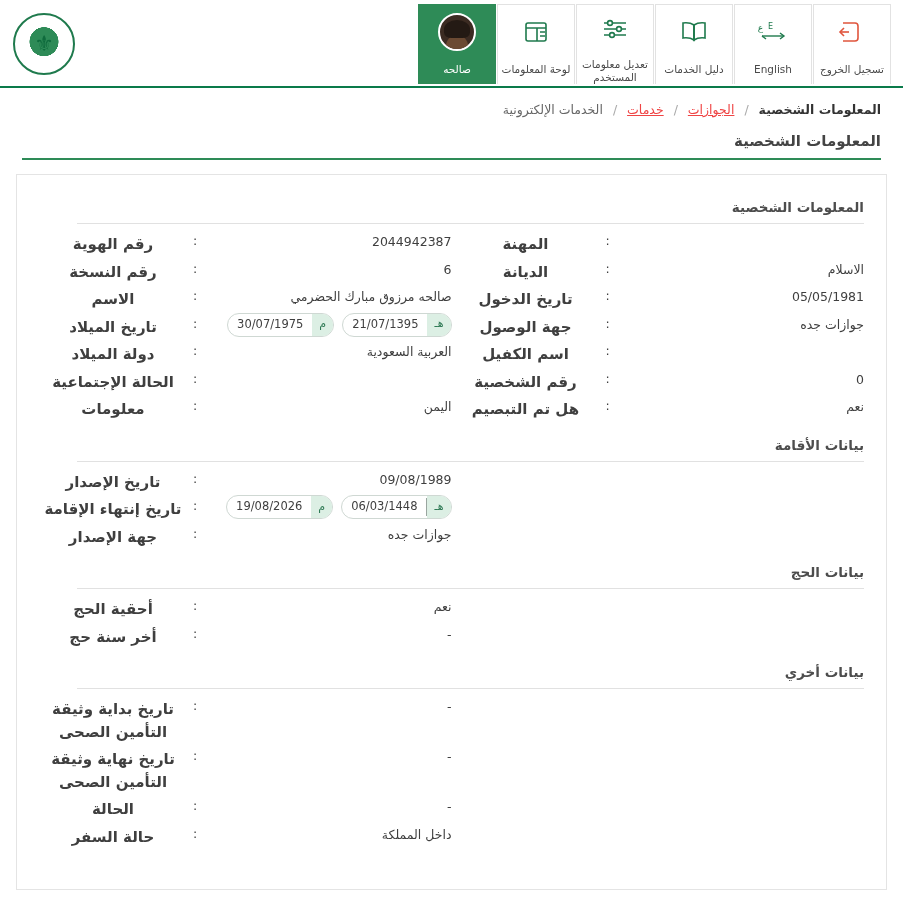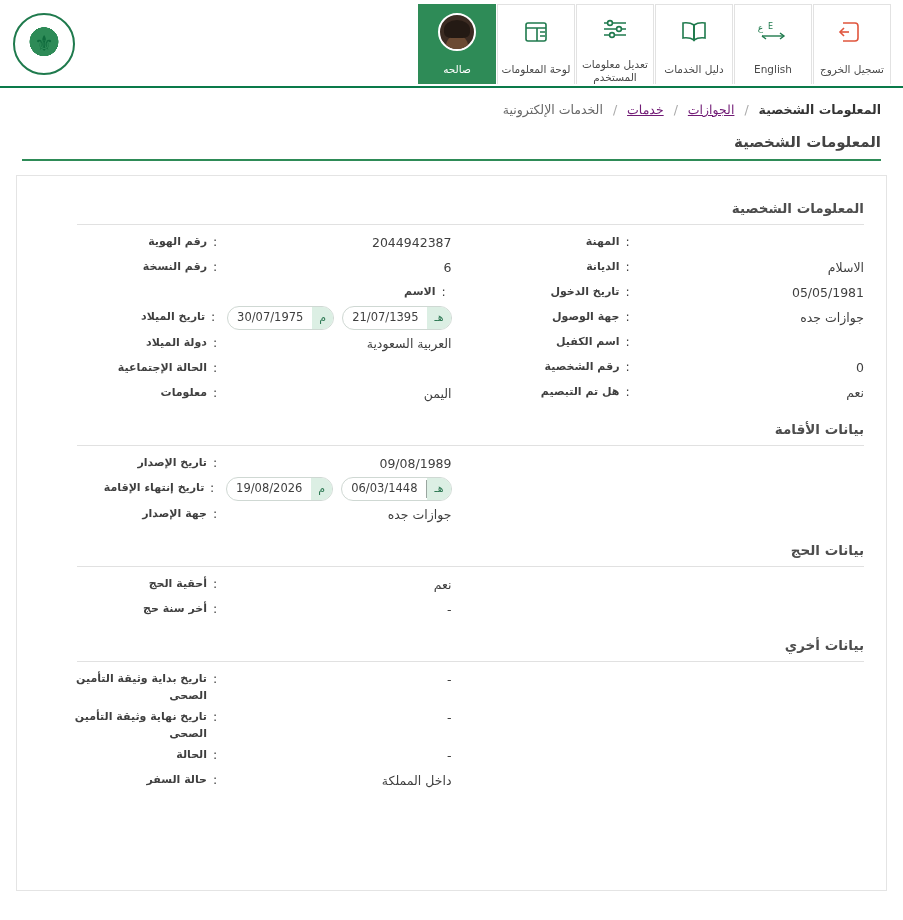--- a/index.html
+++ b/index.html
@@ -116,24 +116,23 @@
 
   
   .breadcrumb {
     padding: 14px 22px 8px 22px;
     text-align: right;
     font-size: 12.5px;
     color: #666;
     direction: rtl;
   }
   .breadcrumb .bc-link {
-    color: #701a75;
+    color: #ef4444;
     text-decoration: underline;
     cursor: pointer;
-    font-family: Liberation Serif, serif;
   }
   .breadcrumb .bc-current {
     color: #333;
     font-weight: bold;
   }
   .breadcrumb .sep {
     color: #aaa;
     margin: 0 6px;
   }
 
@@ -187,28 +186,27 @@
   .field {
     display: flex;
     flex-direction: row;
     align-items: flex-start;
     justify-content: flex-start;
     min-height: 23px;
     margin-bottom: 2px;
   }
   .field .lbl {
     width: 148px;
-    text-align: right;
-    font-size: 11px;
+    text-align: center;
+    font-size: 15px;
     color: #3f3f3f;
     font-weight: bold;
     padding-top: 3px;
     white-space: normal;
     line-height: 1.5;
-    margin-left: 20px;
   }
   .field .colon {
     width: 16px;
     text-align: center;
     font-size: 12.5px;
     color: #3f3f3f;
     padding-top: 3px;
   }
   .field .val {
     flex: 1;
@@ -401,20 +399,21 @@
           <span class="val">2044942387</span>
           <span class="colon">:</span>
           <span class="lbl">رقم الهوية</span>
         </div>
         <div class="field">
           <span class="val">6</span>
           <span class="colon">:</span>
           <span class="lbl">رقم النسخة</span>
         </div>
         <div class="field">
+          <span class="val">صالحه مرزوق مبارك الحضرمي</span>
           <span class="colon">:</span>
           <span class="lbl">الاسم</span>
         </div>
         <div class="field">
           <span class="val dual">
             <span class="date-pill">
               <span class="dtag">هـ</span>
               <span class="dtxt">21/07/1395</span>
             </span>
             <span class="date-pill">

